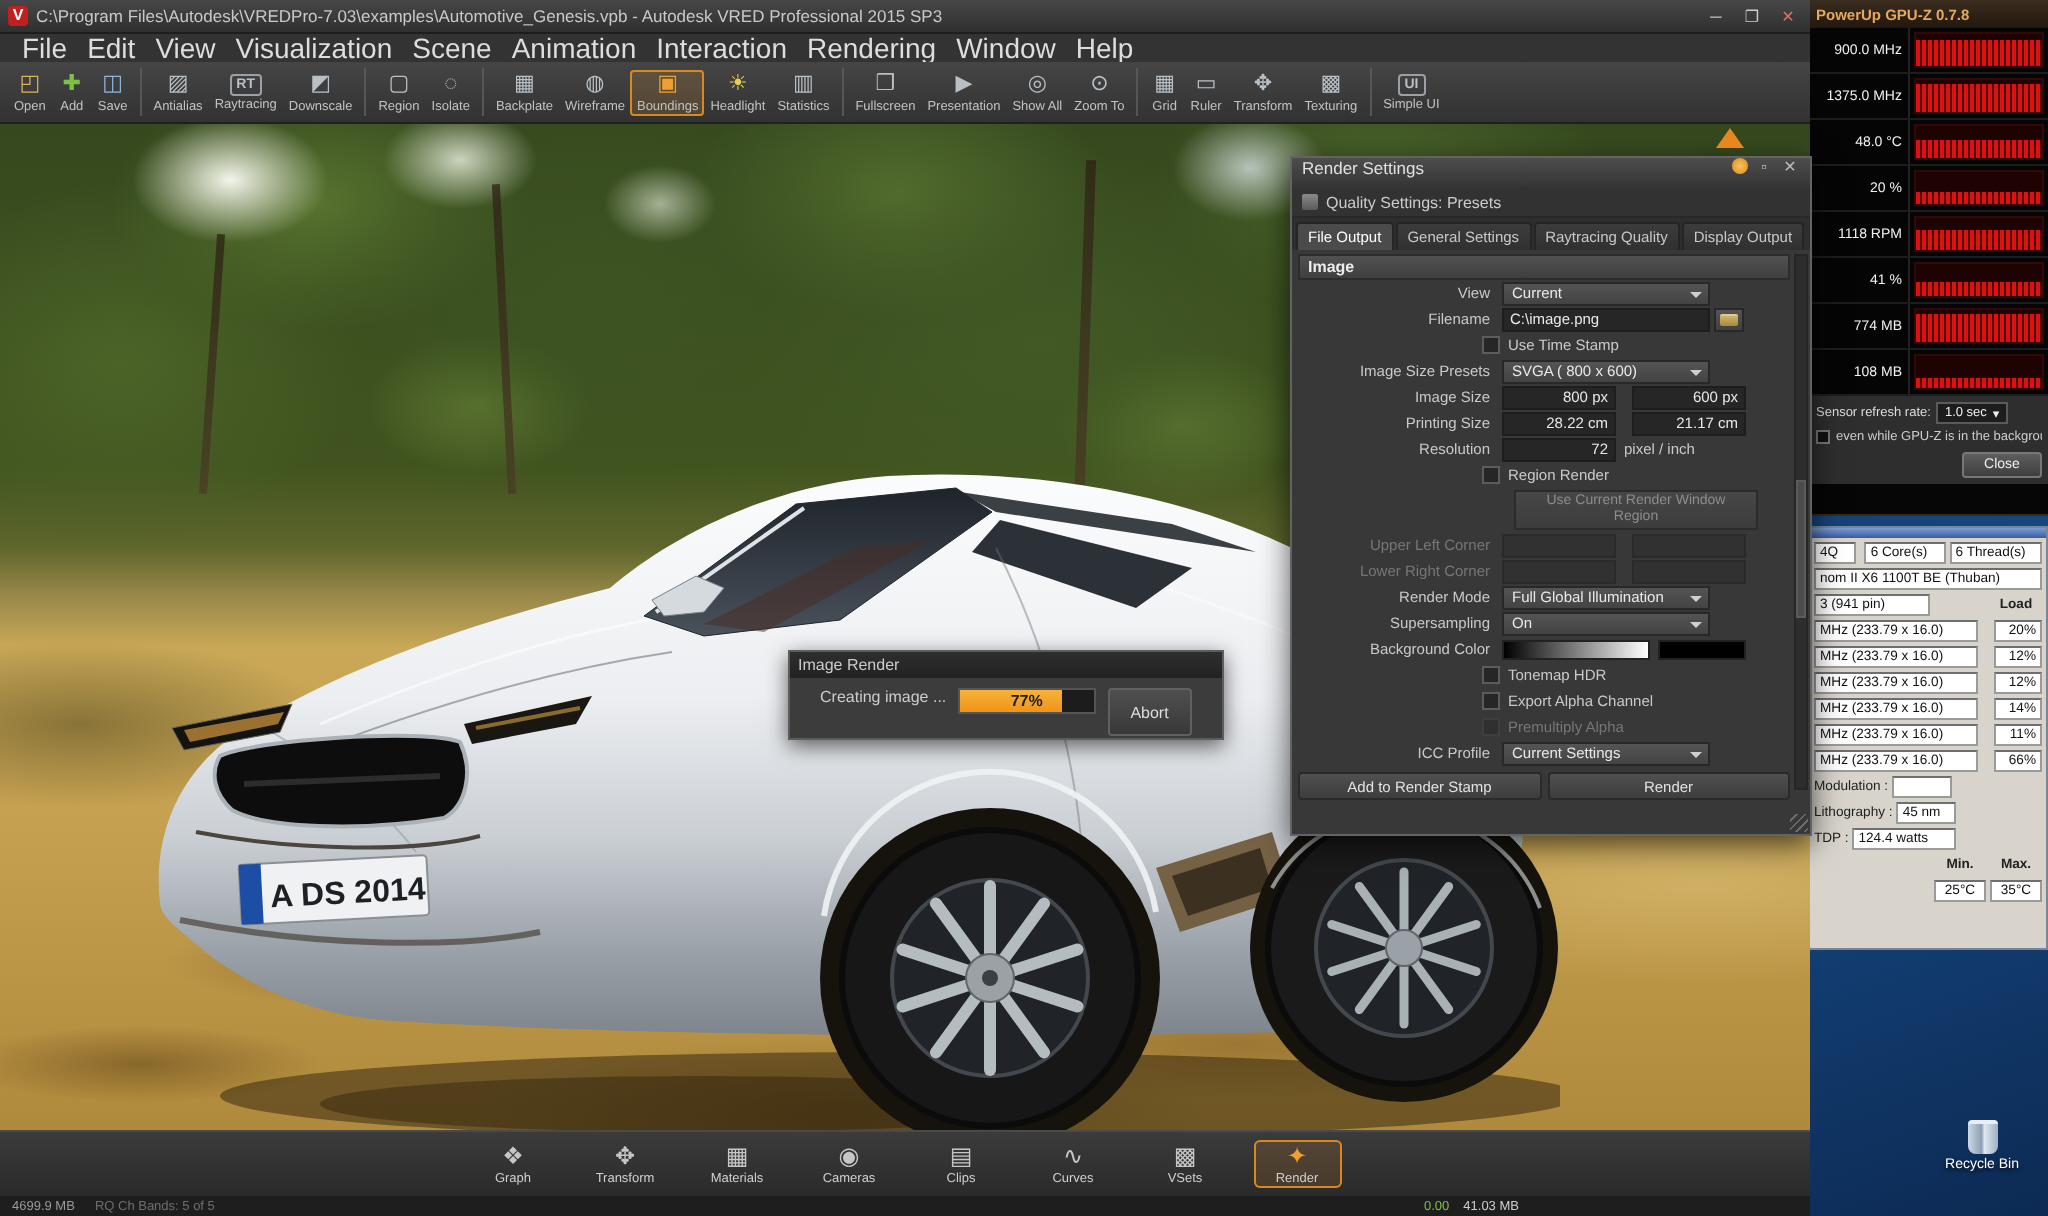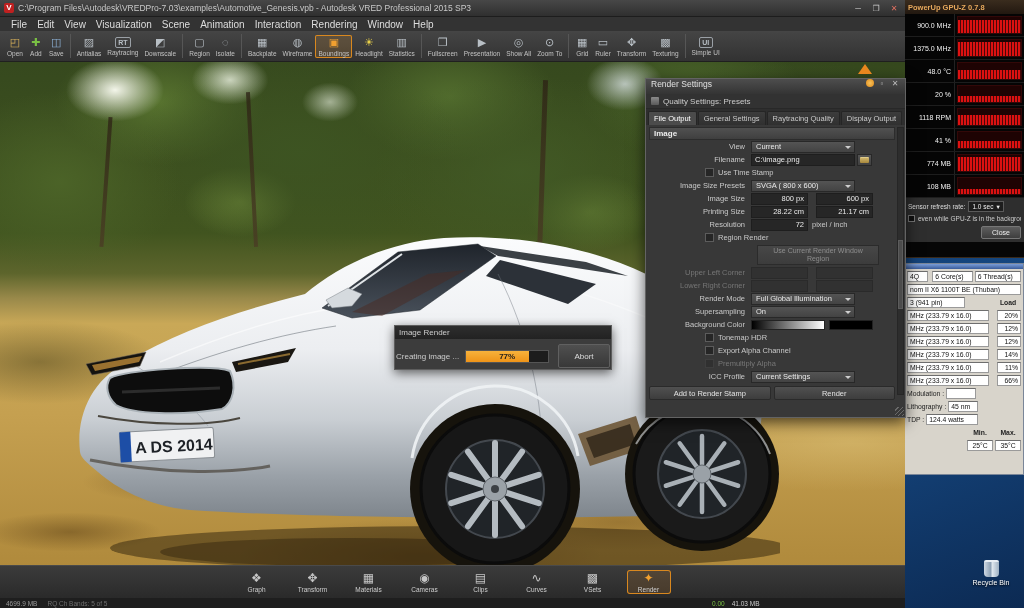--- a/index.html
+++ b/index.html
@@ -45,21 +45,21 @@
   .grow{flex:1}
 
   
   .vred{position:absolute;left:0;top:0;width:905px;height:608px;z-index:3;background:#2b2b2b;display:flex;flex-direction:column}
   .tbar{height:17px;background:linear-gradient(#474747,#2f2f2f);display:flex;align-items:center;gap:4px;padding:0 4px;border-bottom:1px solid #1d1d1d}
   .app-ico{width:10px;height:10px;background:#c02020;color:#fff;font-size:8px;font-weight:bold;text-align:center;line-height:10px;border-radius:2px;flex:none}
   .tbar-title{flex:1;font-size:8.5px;color:#c9c9c9;white-space:nowrap;overflow:hidden}
   .winbtn{width:14px;text-align:center;font-size:8px;color:#ccc}
   .winbtn.close{color:#e07060}
   .mbar{height:14px;background:#333;display:flex;align-items:center;padding:0 6px}
-  .mitem{font-size:10px;color:#ddd;padding:0 5px}
+  .mitem{font-size:14px;color:#ddd;padding:0 5px}
   .toolbar{height:31px;background:linear-gradient(#454545,#323232);display:flex;align-items:center;padding:0 4px;border-bottom:1px solid #202020}
   .tool{display:flex;flex-direction:column;align-items:center;padding:1px 3px;border-radius:2px}
   .tool.active{background:rgba(240,160,48,.16);box-shadow:inset 0 0 0 1px #d9881f}
   .tico{height:13px;min-width:14px;font-size:11px;line-height:13px;text-align:center;color:#b8bfc5}
   .tico.txt{font-size:7px;font-weight:bold;border:1px solid #9aa0a6;border-radius:2px;line-height:10px;height:11px;margin-top:1px;padding:0 2px}
   .g-folder{color:#d9b25a}.g-green{color:#7ac144}.g-blue{color:#8fb4da}.g-amber{color:#f0a030}.g-yellow{color:#e8d04a}
   .tlabel{font-size:6.5px;color:#c2c2c2;white-space:nowrap;margin-top:1px}
   .tsep{width:1px;height:24px;background:#565656;margin:0 3px}
 
   
@@ -88,21 +88,21 @@
     radial-gradient(ellipse 180px 60px at 40px 300px, rgba(60,55,22,.45), transparent 70%),
     radial-gradient(ellipse 300px 70px at 850px 380px, rgba(222,196,124,.5), transparent 70%),
     radial-gradient(ellipse 240px 50px at 840px 230px, rgba(214,186,112,.45), transparent 70%)}
   .trunk{position:absolute;background:linear-gradient(#2c2114,#4a3a24);opacity:.75}
   .car{position:absolute;left:30px;top:150px;width:750px;height:360px}
 
   
   .imgdlg{position:absolute;left:394px;top:263px;width:218px;height:45px;background:#3c3c3c;border:1px solid #5d5d5d;
     box-shadow:0 3px 10px rgba(0,0,0,.6);z-index:20}
   .imgdlg-tb{height:13px;background:linear-gradient(#2e2e2e,#222);color:#ccc;font-size:8px;display:flex;align-items:center;padding:0 4px}
-  .imgdlg-body{display:flex;align-items:center;gap:6px;padding:5px 1px}
+  .imgdlg-body{display:flex;gap:6px;padding:5px 15px}
   .imgdlg-status{font-size:8px;color:#ccc;white-space:nowrap}
   .pbar{position:relative;width:84px;height:13px;background:#1c1c1c;border:1px solid #555;overflow:hidden}
   .pfill{position:absolute;left:0;top:0;bottom:0;background:linear-gradient(#f7b23c,#ef9418)}
   .ptext{position:absolute;inset:0;display:flex;align-items:center;justify-content:center;font-size:8px;font-weight:bold;color:#1c1c1c}
   .abort{margin-left:auto;width:52px;height:24px;background:linear-gradient(#4f4f4f,#383838);border:1px solid #606060;
     color:#ddd;font-size:8px;display:flex;align-items:center;justify-content:center;border-radius:2px}
 
   
   .dock-arrow{position:absolute;left:858px;top:64px;width:0;height:0;z-index:25;
     border-left:7px solid transparent;border-right:7px solid transparent;border-bottom:10px solid #e8871e}
@@ -129,21 +129,21 @@
     color:#e9e9e9;font-size:7.5px;display:flex;align-items:center;padding:0 4px;white-space:nowrap;overflow:hidden}
   .dd::after{content:"";position:absolute;right:3px;top:4px;border:3px solid transparent;border-top-color:#cfcfcf}
   .tin{height:12px;background:#262626;border:1px solid #1e1e1e;color:#e9e9e9;font-size:7.5px;
     display:flex;align-items:center;padding:0 3px;white-space:nowrap;overflow:hidden}
   .tin.num{justify-content:flex-end}
   .tin.dis{background:#313131;border-color:#2a2a2a}
   .w104{width:104px}.w57{width:57px}.w122{width:104px}
   .folderbtn{width:15px;height:12px;margin-left:2px;background:linear-gradient(#545454,#404040);border:1px solid #282828;
     display:flex;align-items:center;justify-content:center}
   .folderglyph{width:9px;height:6px;background:linear-gradient(#cdb36a,#a8883c);border-radius:1px;border-top:1px solid #e0cc8a}
-  .cbrow{margin-left:56px;display:flex;align-items:flex-start;gap:4px}
+  .cbrow{margin-left:92px;display:flex;align-items:flex-start;gap:4px}
   .cb{width:9px;height:9px;background:#262626;border:1px solid #5c5c5c;flex:none}
   .cb.dis{border-color:#3e3e3e;background:#303030}
   .cblab{font-size:7.5px;color:#c9c9c9}
   .cblab.dis{color:#767676}
   .rs-bigbtn{margin-left:108px;width:122px;height:20px;background:linear-gradient(#474747,#3c3c3c);border:1px solid #2b2b2b;
     color:#8d8d8d;font-size:7px;text-align:center;display:flex;align-items:center;justify-content:center;line-height:8px;padding:0 6px}
   .bgbar{width:74px;height:10px;background:linear-gradient(90deg,#000,#fff);border:1px solid #222}
   .bgswatch{width:44px;height:10px;background:#000;border:1px solid #222;margin-left:4px}
   .unit{font-size:7.5px;color:#c9c9c9;margin-left:4px}
   .rs-btns{display:flex;gap:3px;margin-top:3px;padding-right:0}

